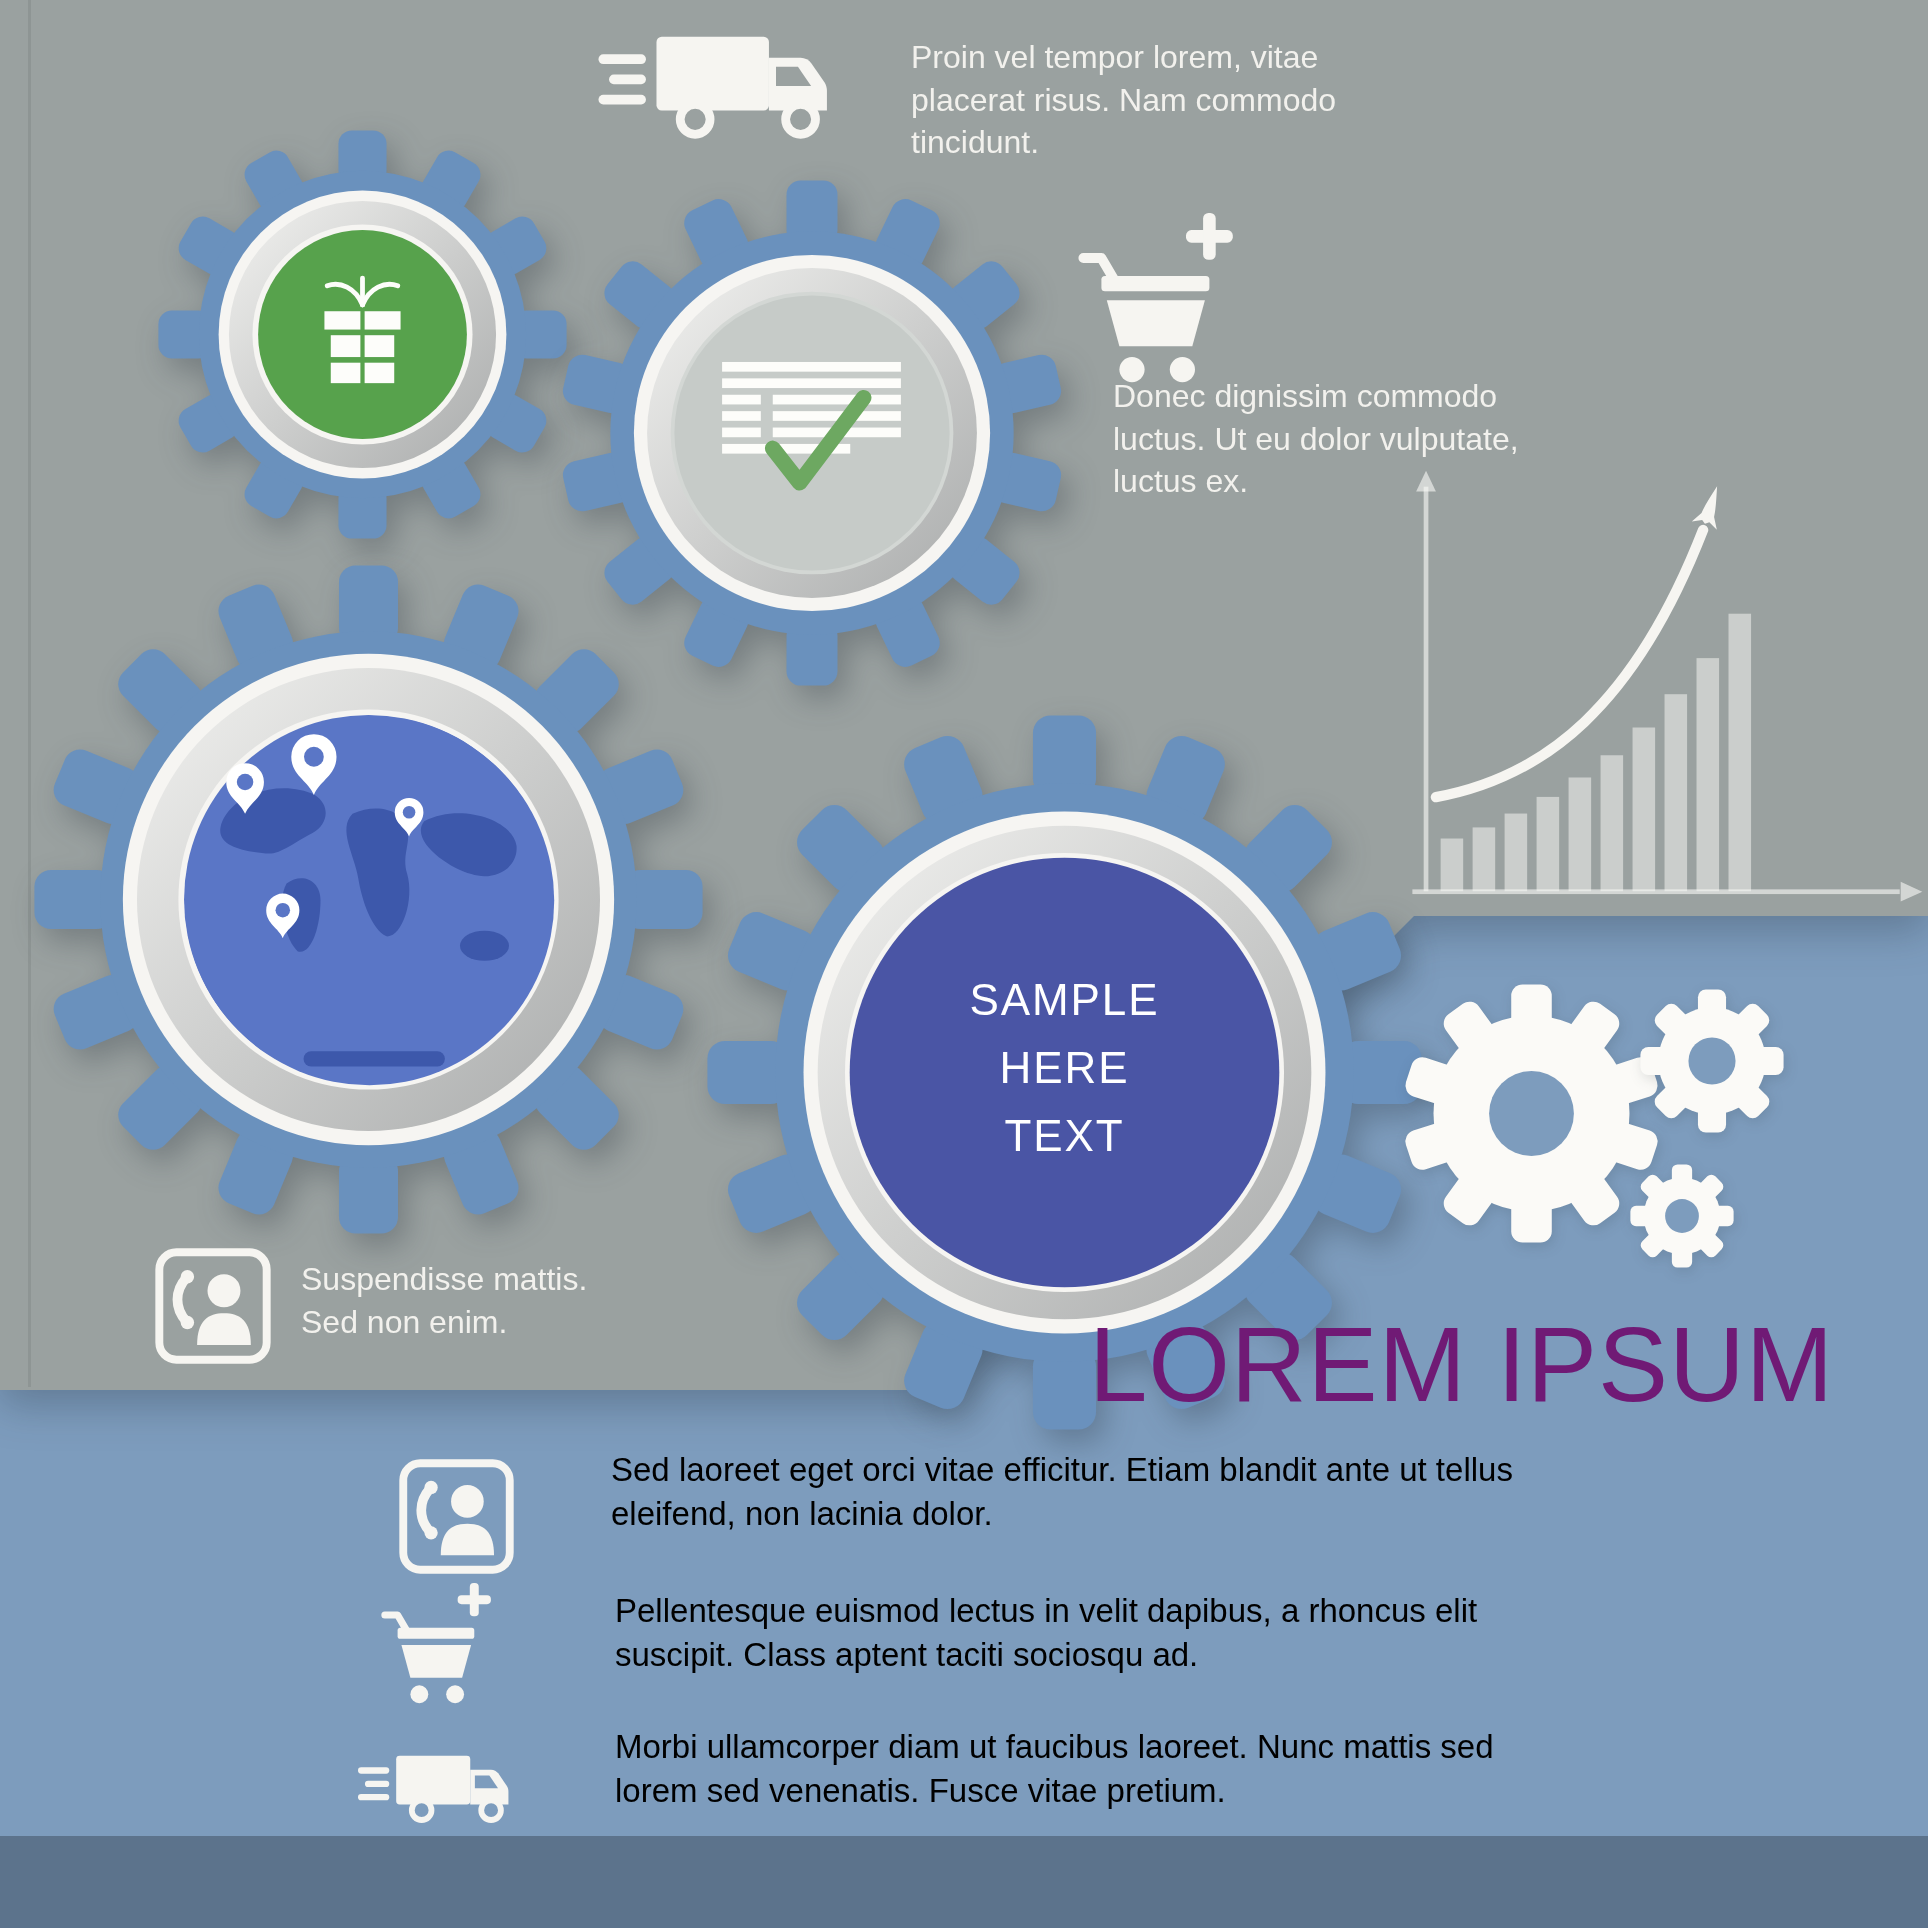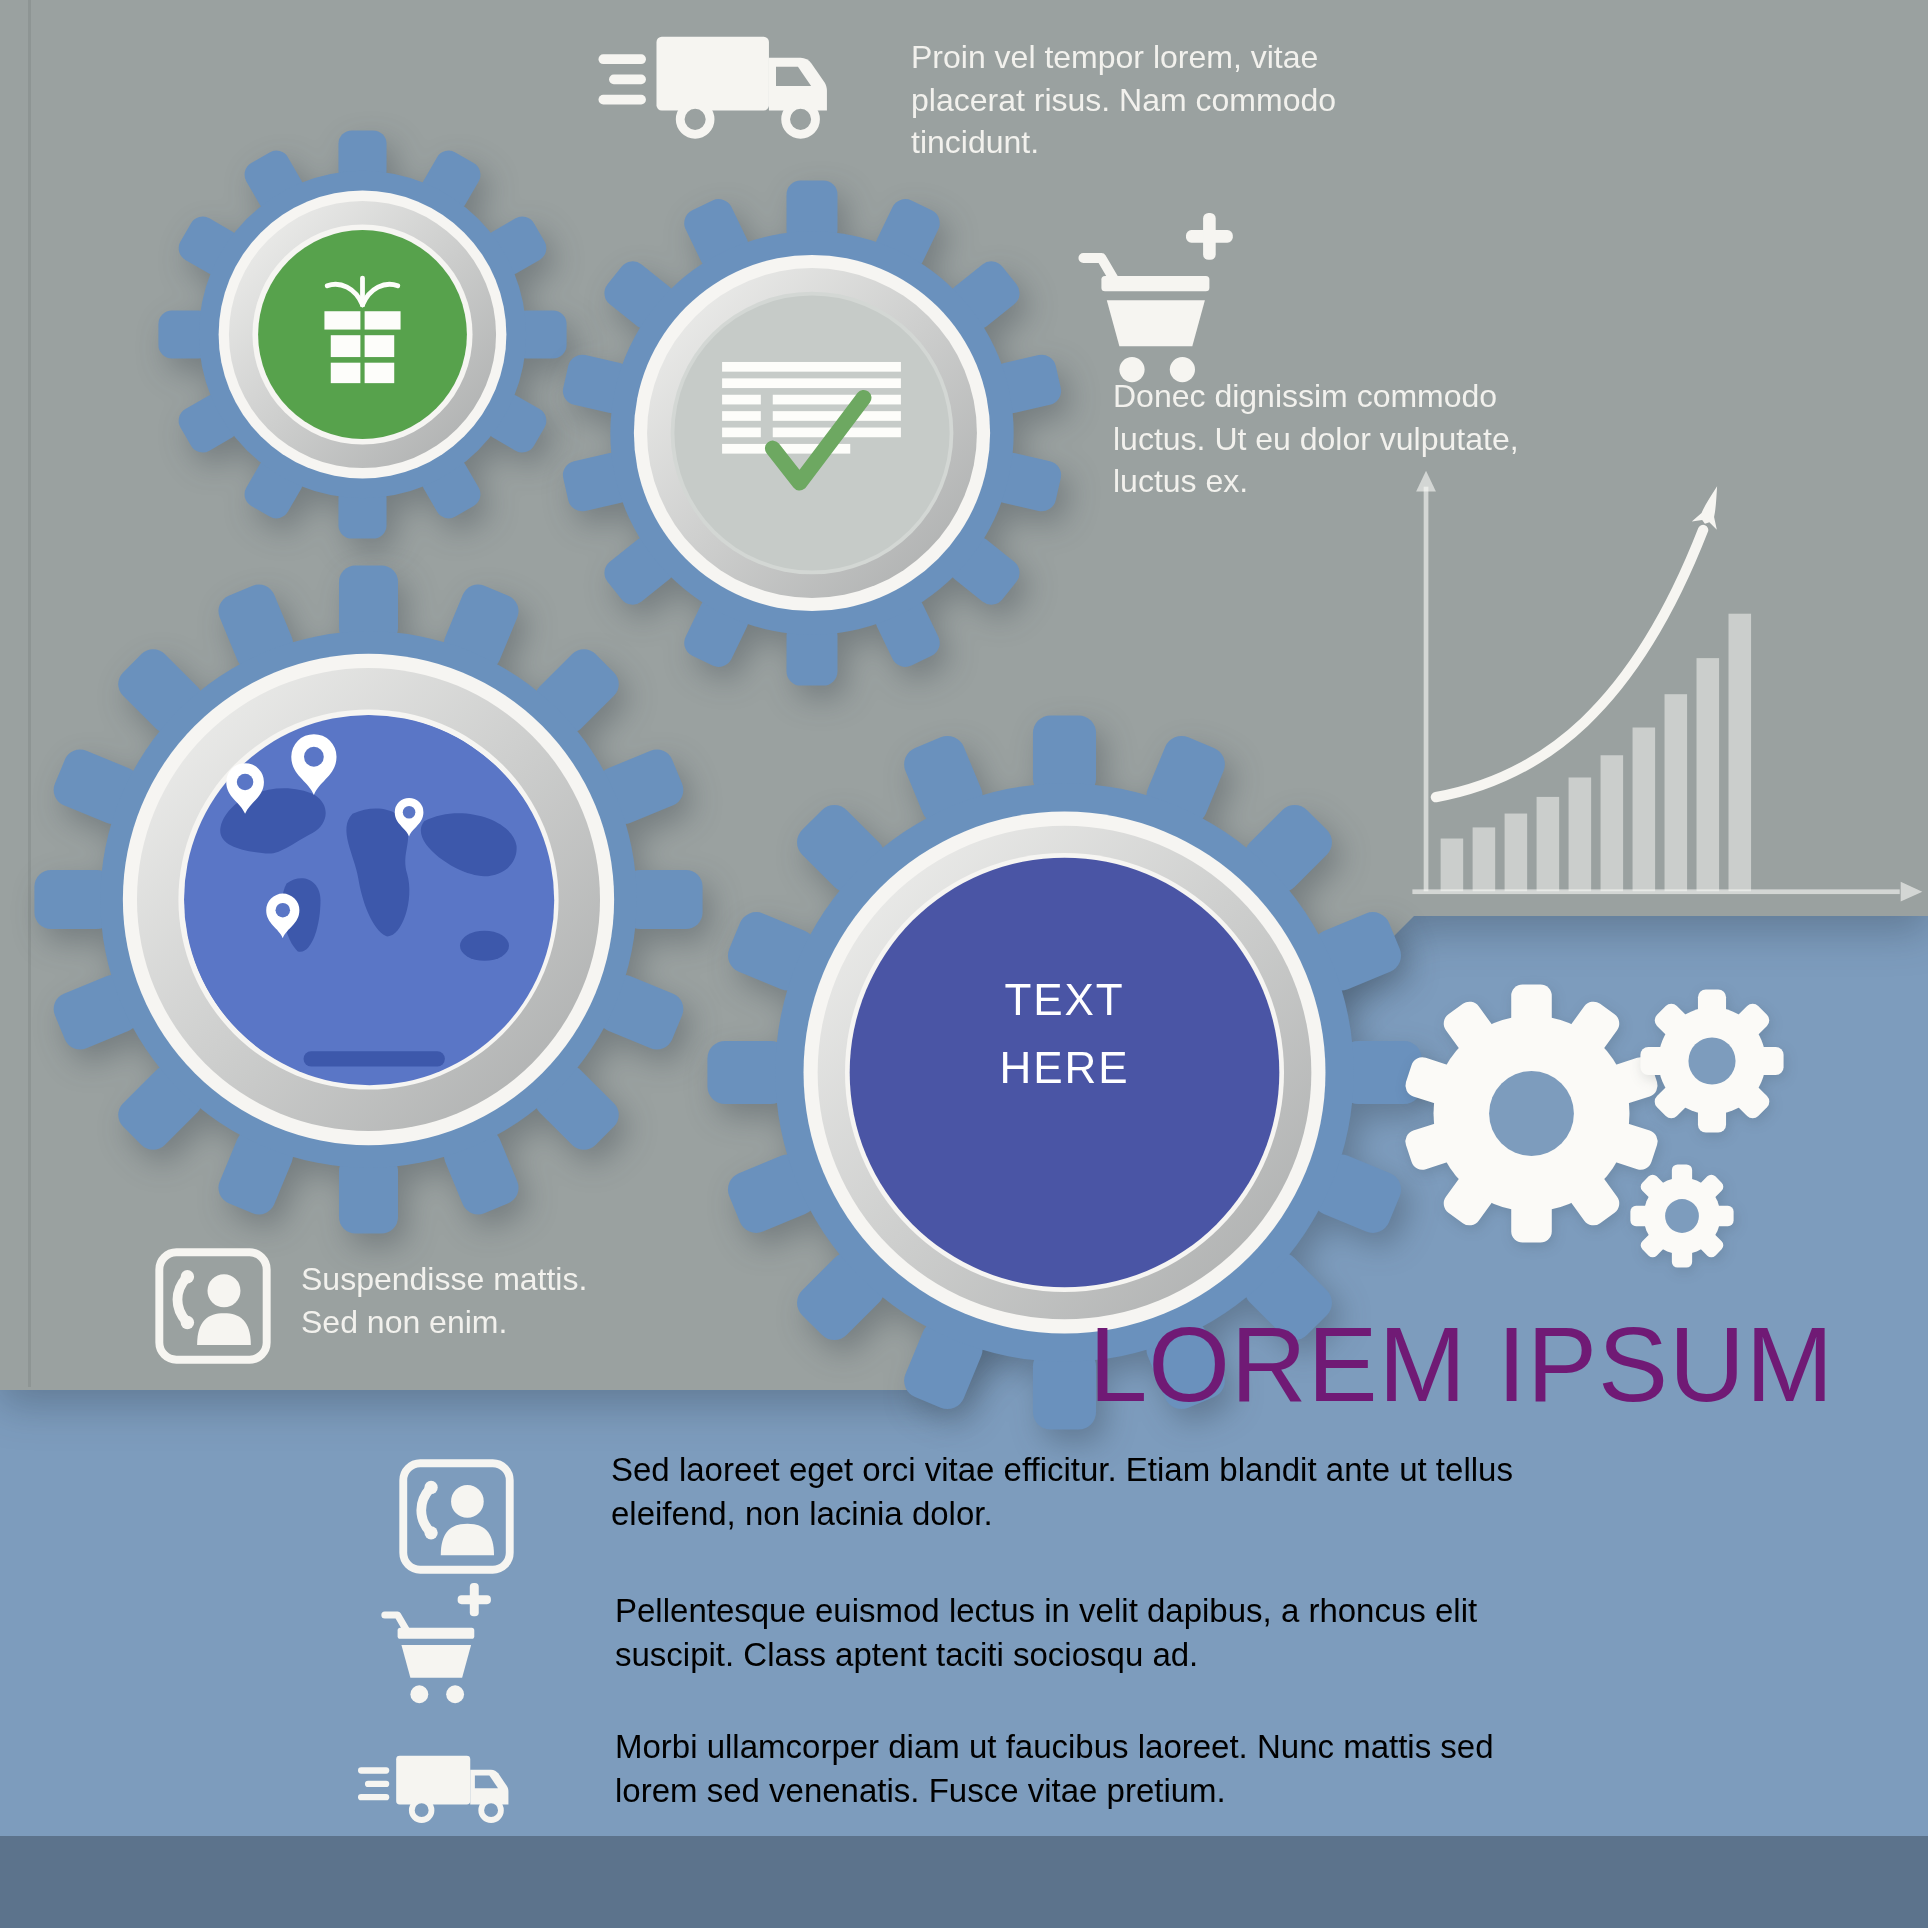--- a/index.html
+++ b/index.html
@@ -262,22 +262,23 @@
         <path d="M0,0 C-4,-10 -16,-14 -16,-27 A16,16 0 1,1 16,-27 C16,-14 4,-10 0,0 Z" fill="#ffffff"></path>
         <circle cx="0" cy="-27" r="7" fill="#5a76c6"></circle>
       </g>
       <g transform="translate(-92,40) scale(1.1)">
         <path d="M0,0 C-4,-10 -16,-14 -16,-27 A16,16 0 1,1 16,-27 C16,-14 4,-10 0,0 Z" fill="#ffffff"></path>
         <circle cx="0" cy="-27" r="7" fill="#5a76c6"></circle>
       </g>
     </svg>
 
   <div id="sample-text">
+    <span>SAMPLE</span>
+    <span>HERE</span>
     <span>TEXT</span>
-    <span>HERE</span>
   </div>
 
   <svg id="gear-white-1" class="gear-decor" viewBox="-147 -147 294 294" style="left: 1393px; top: 975px; width: 277px; height: 277px;">
       <defs>
         <linearGradient id="rg-gear-white-1" x1="0" y1="0" x2="1" y2="1">
           <stop offset="0" stop-color="#f2f2f0"></stop>
           <stop offset="1" stop-color="#a9abab"></stop>
         </linearGradient>
       </defs>
       <g>

